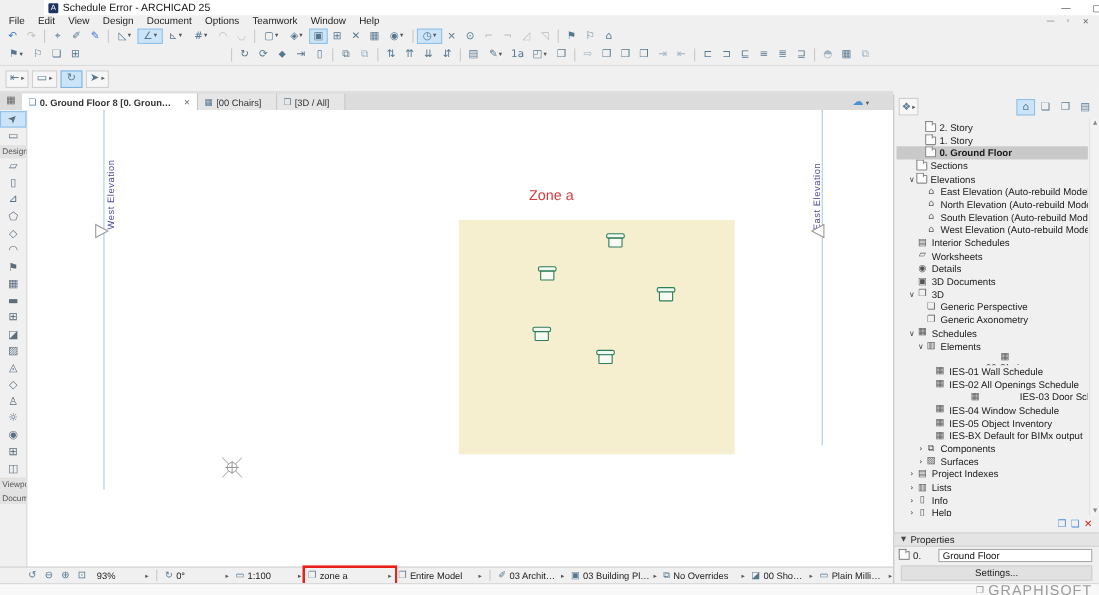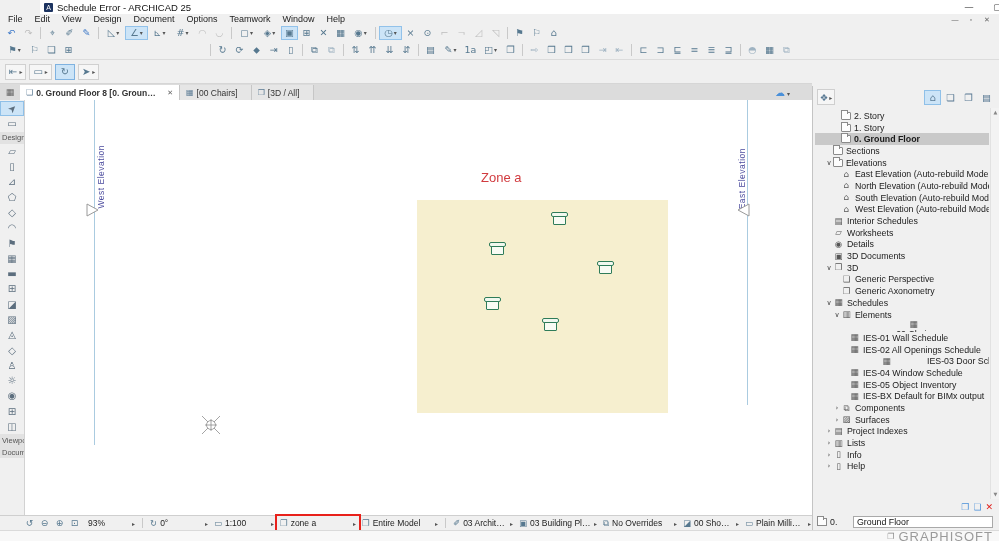--- a/index.html
+++ b/index.html
@@ -779,25 +779,30 @@
       <span class="sa up">▲</span>
       <span class="sa dn">▼</span>
     </div>
   </div>
   <div class="nav-palicons">
 
   <span class="nav-pi"><span>❐</span></span>
       <span class="nav-pi"><span>❏</span></span>
       <span class="nav-pi red"><span>✕</span></span>
     </div>
+  <div class="props-header">
+    <span class="pharrow glyph">▼</span>
+    <span>Properties</span>
+  </div>
   <div class="props-row">
     <span class="pfold"></span>
     <span class="pnum">0.</span>
     <span class="props-input">Ground Floor</span>
   </div>
+  <div class="settings-btn">Settings...</div>
 </div>
 
 <div class="bottombar">
   <span style="display:flex;">
 
   <span class="btool"><span>↺</span></span>
       <span class="btool"><span>⊖</span></span>
       <span class="btool"><span>⊕</span></span>
       <span class="btool"><span>⊡</span></span>
     </span>

